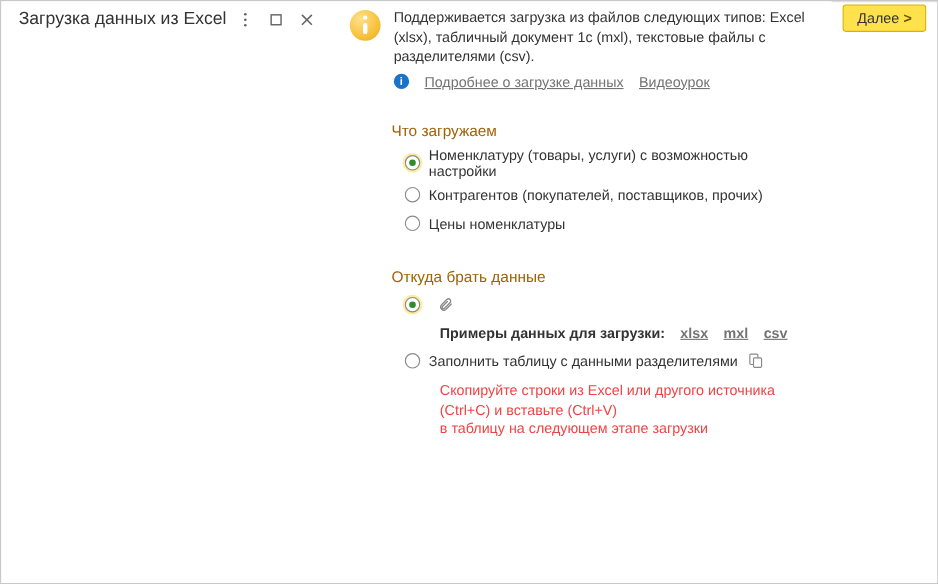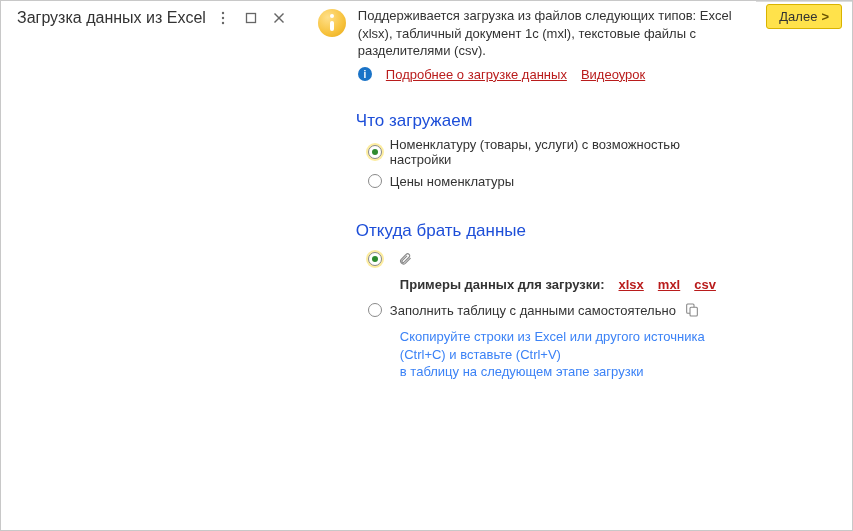--- a/index.html
+++ b/index.html
@@ -104,32 +104,32 @@
     background: #1a73c7;
     color: #fff;
     font-size: 10px;
     font-weight: bold;
     display: inline-flex;
     align-items: center;
     justify-content: center;
     font-style: normal;
   }
   a.link {
-    color: #b91c1c;
+    color: #737373;
     text-decoration: underline;
     cursor: pointer;
   }
 
   .section {
     margin-top: 28px;
     padding-left: 38px;
   }
   .section-title {
-    color: #1d4ed8;
-    font-size: 17px;
+    color: #a16207;
+    font-size: 14px;
     margin-bottom: 6px;
   }
   .radio-row {
     display: flex;
     align-items: center;
     min-height: 24px;
     margin: 2px 0 2px 12px;
   }
   .radio {
     width: 14px;
@@ -170,21 +170,21 @@
     flex-wrap: wrap;
     font-weight: bold;
   }
   .paste-icon {
     margin-left: 8px;
     color: #777;
     display: inline-flex;
   }
   .hint {
     margin: 6px 0 0 44px;
-    color: #3b82f6;
+    color: #ef4444;
     line-height: 1.35;
     max-width: 620px;
   }
 
   .footer {
     height: 30px;
     border-top: 1px solid #dcdcdc;
     display: flex;
     align-items: center;
     justify-content: flex-end;
@@ -250,20 +250,24 @@
 
     <div class="section">
       <div class="section-title">Что загружаем</div>
 
       <div class="radio-row">
         <span class="radio selected"></span>
         <span class="radio-label">Номенклатуру (товары, услуги) с возможностью настройки</span>
       </div>
       <div class="radio-row">
         <span class="radio"></span>
+        <span class="radio-label">Контрагентов (покупателей, поставщиков, прочих)</span>
+      </div>
+      <div class="radio-row">
+        <span class="radio"></span>
         <span class="radio-label">Цены номенклатуры</span>
       </div>
     </div>
 
     <div class="section">
       <div class="section-title">Откуда брать данные</div>
 
       <div class="radio-row">
         <span class="radio selected"></span>
         <span class="clip-icon">
@@ -275,21 +279,21 @@
 
       <div class="sub-line">
         <span>Примеры данных для загрузки:</span>
         <a class="link">xlsx</a>
         <a class="link">mxl</a>
         <a class="link">csv</a>
       </div>
 
       <div class="radio-row">
         <span class="radio"></span>
-        <span class="radio-label">Заполнить таблицу с данными самостоятельно</span>
+        <span class="radio-label">Заполнить таблицу с данными разделителями</span>
         <span class="paste-icon">
           <svg width="16" height="16" viewBox="0 0 24 24" fill="none" stroke="#888" stroke-width="1.6">
             <rect x="4" y="3" width="11" height="14" rx="1.5"></rect>
             <rect x="9" y="8" width="11" height="13" rx="1.5" fill="#fff"></rect>
           </svg>
         </span>
       </div>
 
       <div class="hint">
         <div>Скопируйте строки из Excel или другого источника (Ctrl+C) и вставьте (Ctrl+V)</div>

